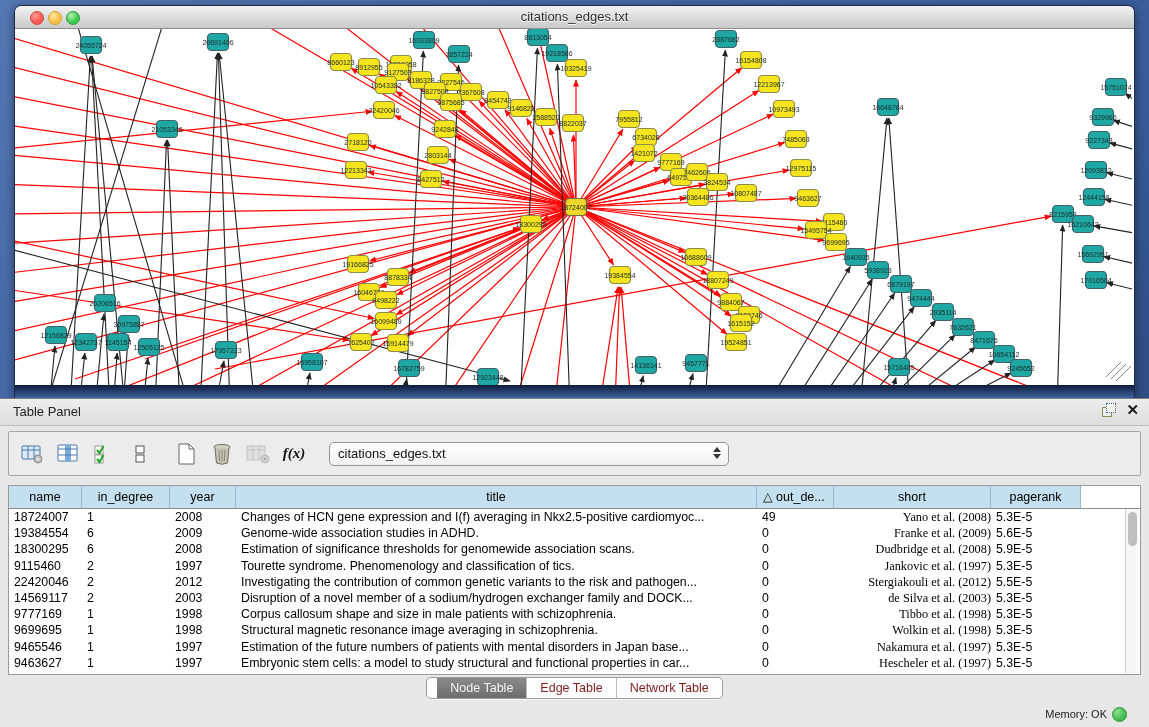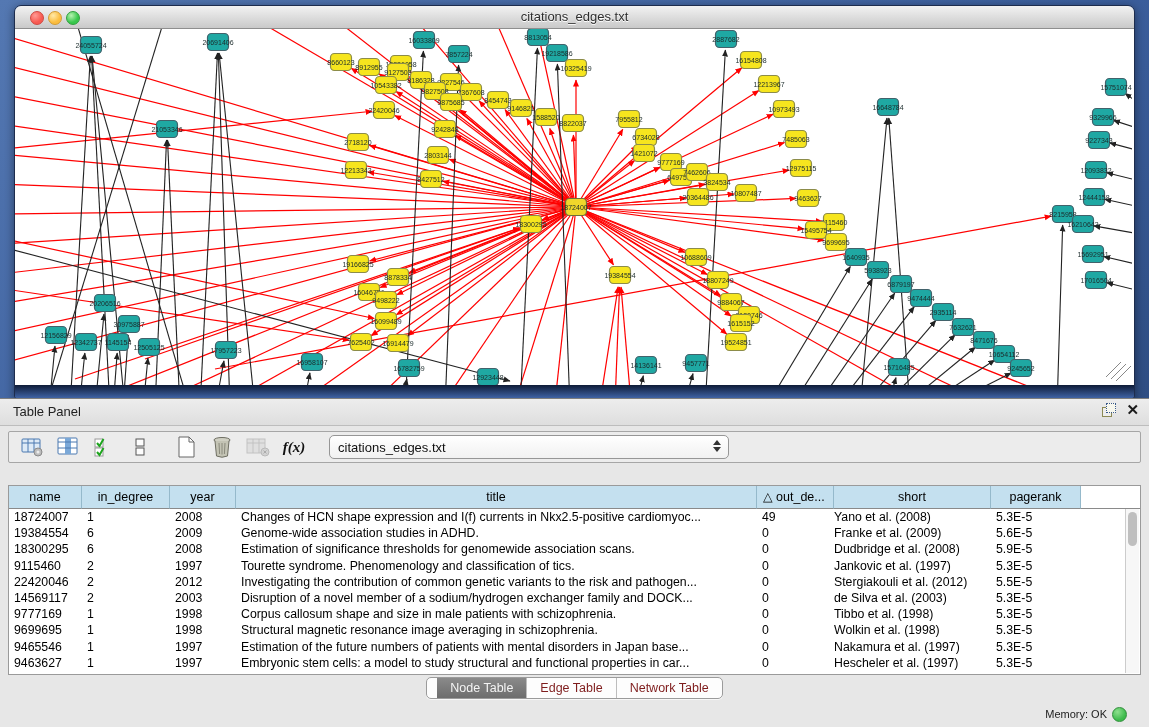--- a/index.html
+++ b/index.html
@@ -29,21 +29,21 @@
       background:#e7e7e7;border-top:1px solid #7e7e7e;}
   .panel-titlebar{height:26px;background:linear-gradient(#ededed,#dedede);
       border-bottom:1px solid #bdbdbd;position:relative;}
   .panel-title{position:absolute;left:13px;top:5px;font-size:13px;color:#222;}
   .panel-btns{position:absolute;right:10px;top:4px;display:flex;gap:10px;align-items:center;}
   .float-ic{width:14px;height:14px;position:relative;}
   .float-ic .sq1{position:absolute;left:0;top:4px;width:8px;height:8px;border:1px solid #8c8a55;background:#eee;}
   .float-ic .sq2{position:absolute;left:4px;top:0;width:8px;height:8px;border:1px dotted #3a5a8c;background:#f7f7ee;}
   .close-ic{font-size:15px;font-weight:bold;color:#1b1b1b;line-height:14px;cursor:default;}
 
-  .toolbar{position:absolute;left:8px;right:8px;top:32px;height:32px;
+  .toolbar{position:absolute;left:8px;right:8px;top:32px;height:45px;
       background:#ececec;border:1px solid #a6a6a6;border-radius:2px;
       display:flex;align-items:center;padding:0 8px;box-sizing:border-box;gap:6px;}
   .tb-btn{width:30px;height:30px;display:flex;align-items:center;justify-content:center;border-radius:3px;}
   .tb-btn svg{display:block;}
   .fx{font-family:"Liberation Serif",serif;font-style:italic;font-weight:bold;
       font-size:15px;color:#111;}
   .tb-select{margin-left:14px;width:400px;height:24px;border:1px solid #969696;border-radius:5px;
       background:linear-gradient(#ffffff,#f1f1f1);display:flex;align-items:center;
       padding:0 8px;box-sizing:border-box;font-size:13px;color:#111;position:relative;}
   .tb-select .arrows{position:absolute;right:7px;top:4px;display:flex;flex-direction:column;gap:2px;}
@@ -54,21 +54,21 @@
   .tbl-wrap{position:absolute;left:8px;right:8px;top:86px;height:188px;
       background:#fff;border:1px solid #9a9a9a;overflow:hidden;}
   .tbl{display:grid;grid-template-columns:73px 88px 66px 521px 77px 157px 90px 1fr;}
   .th{background:#c4e0ef;border-right:1px solid #95b9cb;border-bottom:1px solid #8a8a8a;
       font-size:12.5px;color:#000000;height:22px;line-height:22px;text-align:center;
       white-space:nowrap;overflow:hidden;}
   .th.last{border-right:none;background:#fff;border-bottom:1px solid #8a8a8a;}
   .th.sorted{text-align:left;padding-left:6px;}
   .td{font-size:12.3px;color:#000;height:16.2px;line-height:16.2px;white-space:nowrap;
       overflow:hidden;padding-left:5px;}
-  .td.center{text-align:left;padding-left:0;}
+  .td.center{text-align:right;padding-left:0;font-family:Liberation Serif, serif;}
   .vscroll{position:absolute;right:1px;top:23px;bottom:1px;width:13px;
       background:#f7f7f7;border-left:1px solid #cccccc;}
   .vthumb{position:absolute;left:2px;top:3px;width:9px;height:34px;background:#bfbfbf;border-radius:5px;}
 
   .seg-row{position:absolute;left:0;right:0;top:278px;height:22px;display:flex;justify-content:center;}
   .seg{display:flex;border:1px solid #9b9b9b;border-radius:5px;overflow:hidden;
       background:#fdfdfd;box-shadow:0 1px 0 rgba(255,255,255,.7);height:20px;padding-left:10px;}
   .seg span{font-size:12.5px;color:#7f1d1d;padding:2px 13px;line-height:17px;}
   .seg span + span{border-left:1px solid #bdbdbd;}
   .seg span.sel{background:linear-gradient(#8a8a8a,#6d6d6d);color:#f4f4f4;border-left:none;}
@@ -714,21 +714,21 @@
           <div class="th">in_degree</div>
           <div class="th">year</div>
           <div class="th">title</div>
           <div class="th sorted">△ out_de...</div>
           <div class="th">short</div>
           <div class="th">pagerank</div>
           <div class="th last"></div>
           <div class="td">18724007</div>
           <div class="td">1</div>
           <div class="td">2008</div>
-          <div class="td">Changes of HCN shape expression and I(f) currents in Nkx2.5-positive cardiomyoc...</div>
+          <div class="td">Changes of HCN gene expression and I(f) averaging in Nkx2.5-positive cardiomyoc...</div>
           <div class="td">49</div>
           <div class="td center">Yano et al. (2008)</div>
           <div class="td">5.3E-5</div>
           <div class="td"></div>
           <div class="td">19384554</div>
           <div class="td">6</div>
           <div class="td">2009</div>
           <div class="td">Genome-wide association studies in ADHD.</div>
           <div class="td">0</div>
           <div class="td center">Franke et al. (2009)</div>

